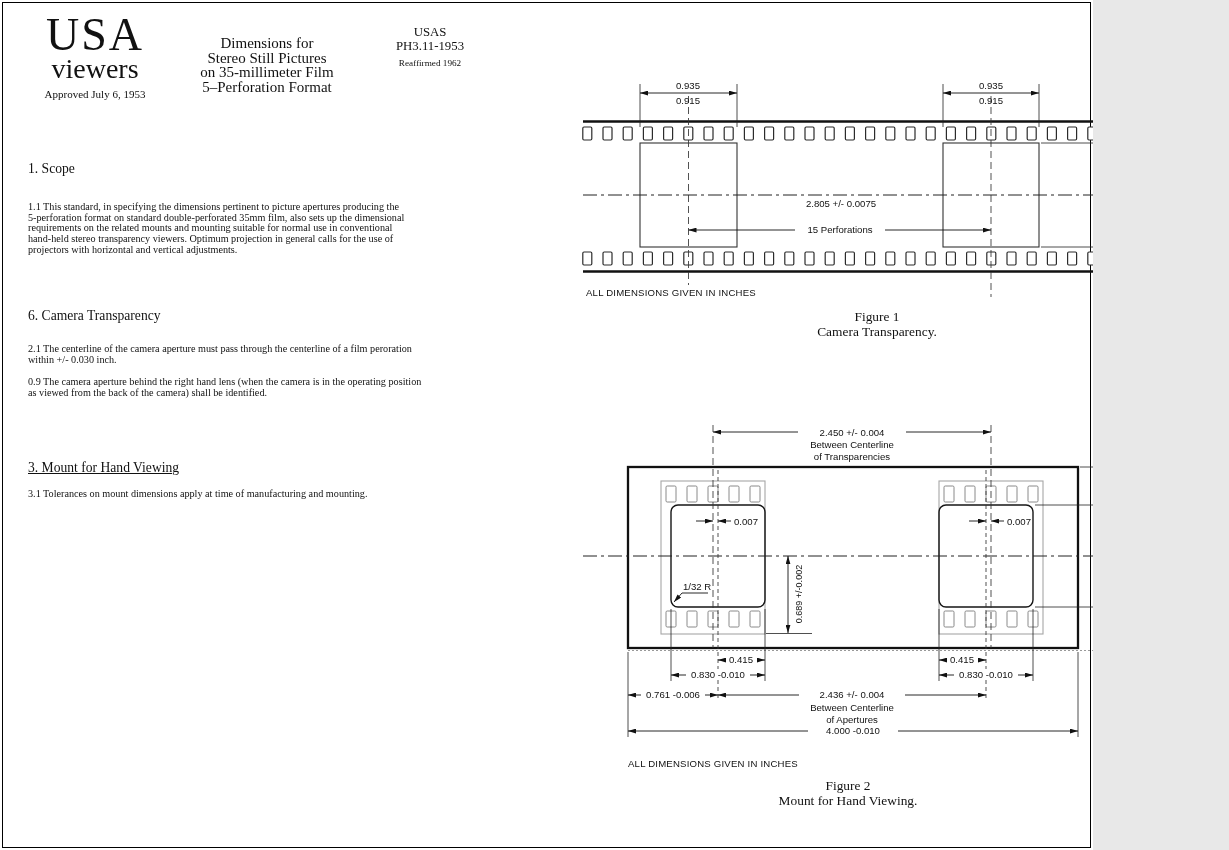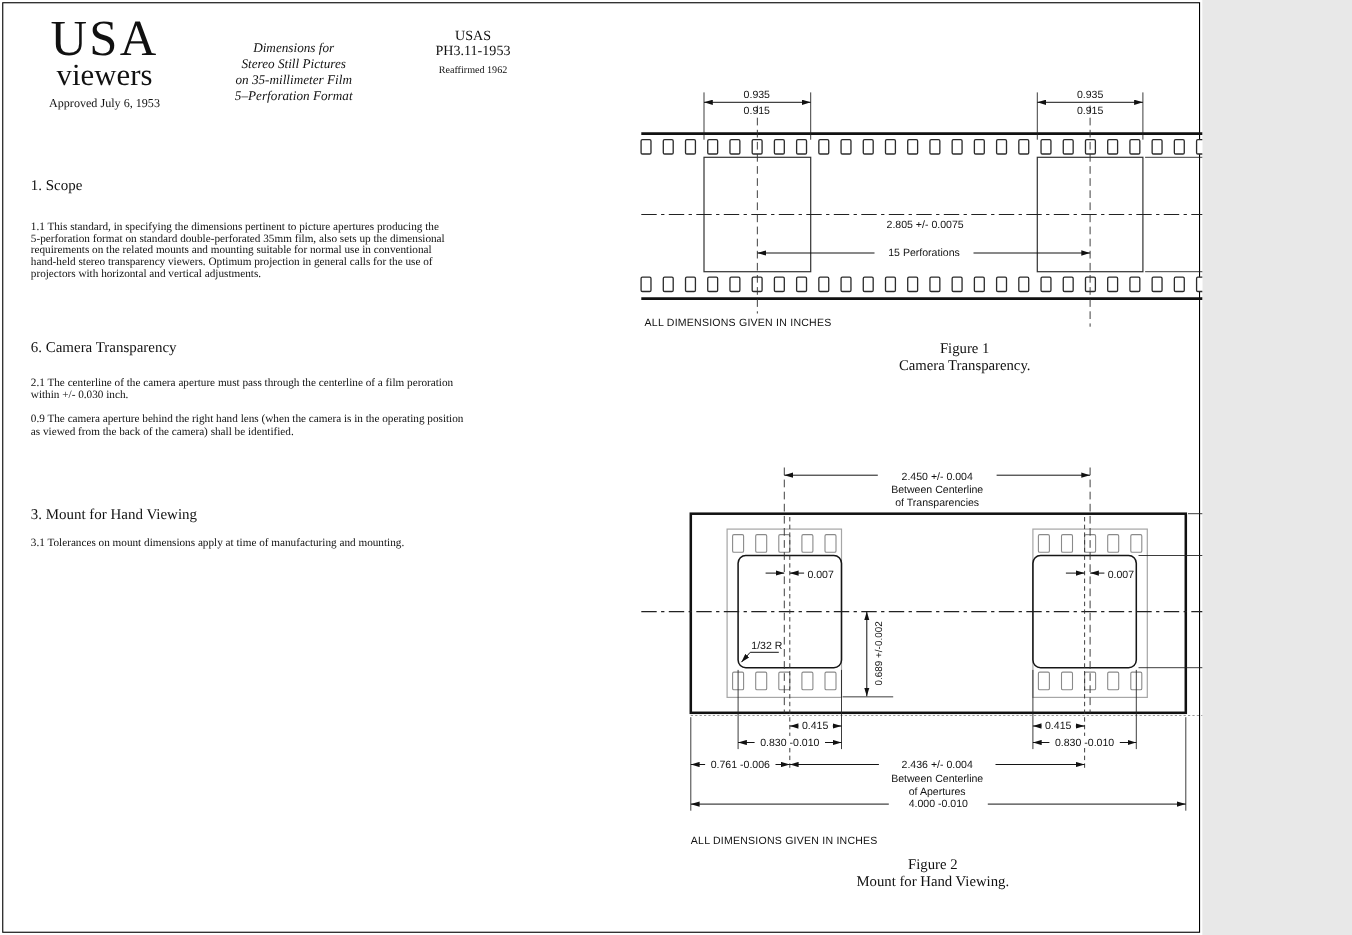--- a/index.html
+++ b/index.html
@@ -5,34 +5,34 @@
   html,body{margin:0;padding:0;background:#e8e8e8;}
   #page{position:relative;width:1093px;height:850px;background:#fff;overflow:hidden;
         font-family:"Liberation Serif",serif;color:#111;}
   .abs{position:absolute;}
   #page-frame{position:absolute;left:2px;top:2px;right:2px;bottom:2px;border:1px solid #000;}
   
   #logo{left:24px;top:12px;width:142px;text-align:center;}
   #logo-usa{font-size:46px;letter-spacing:2px;line-height:46px;}
   #logo-standard{font-size:28px;line-height:26px;margin-top:-2px;}
   #logo-approved{font-size:11px;margin-top:6px;white-space:nowrap;}
-  #doc-title{left:162px;top:36px;width:210px;text-align:center;font-size:12px;line-height:14.6px;white-space:pre-line;font-style:italic;}
+  #doc-title{left:162px;top:36px;width:210px;text-align:center;font-size:15px;line-height:14.6px;white-space:pre-line;}
   #designation{left:368px;top:25px;width:124px;text-align:center;}
   #designation .org{font-size:12.8px;line-height:14px;}
   #designation .code{font-size:12.8px;line-height:14px;}
   #designation .reaff{font-size:9.2px;margin-top:5px;}
   
   .heading{font-size:13.6px;white-space:nowrap;}
   .para{font-size:10.2px;line-height:10.7px;white-space:pre-line;width:520px;}
   #s1-h{left:28px;top:161px;}
   #s1-p{left:28px;top:202px;}
   #s2-h{left:28px;top:308px;}
   #s2-p1{left:28px;top:344px;}
   #s2-p2{left:28px;top:377px;}
-  #s3-h{left:28px;top:460px;}
+  #s3-h{left:28px;top:460px;text-decoration:underline;}
   #s3-p{left:28px;top:489px;}
   #note-p{left:28px;top:760px;font-size:9.2px;line-height:10.4px;width:560px;white-space:pre-line;}
   
   svg{position:absolute;overflow:visible;}
   svg text{font-family:"Liberation Sans",sans-serif;fill:#111;}
   .dim{font-size:9.6px;}
   .dimsm{font-size:9px;}
   .units{font-size:9.6px;letter-spacing:.2px;}
   .cap{font-family:"Liberation Serif",serif;font-size:13.4px;}
   .thick{stroke:#111;stroke-width:2.6;}

